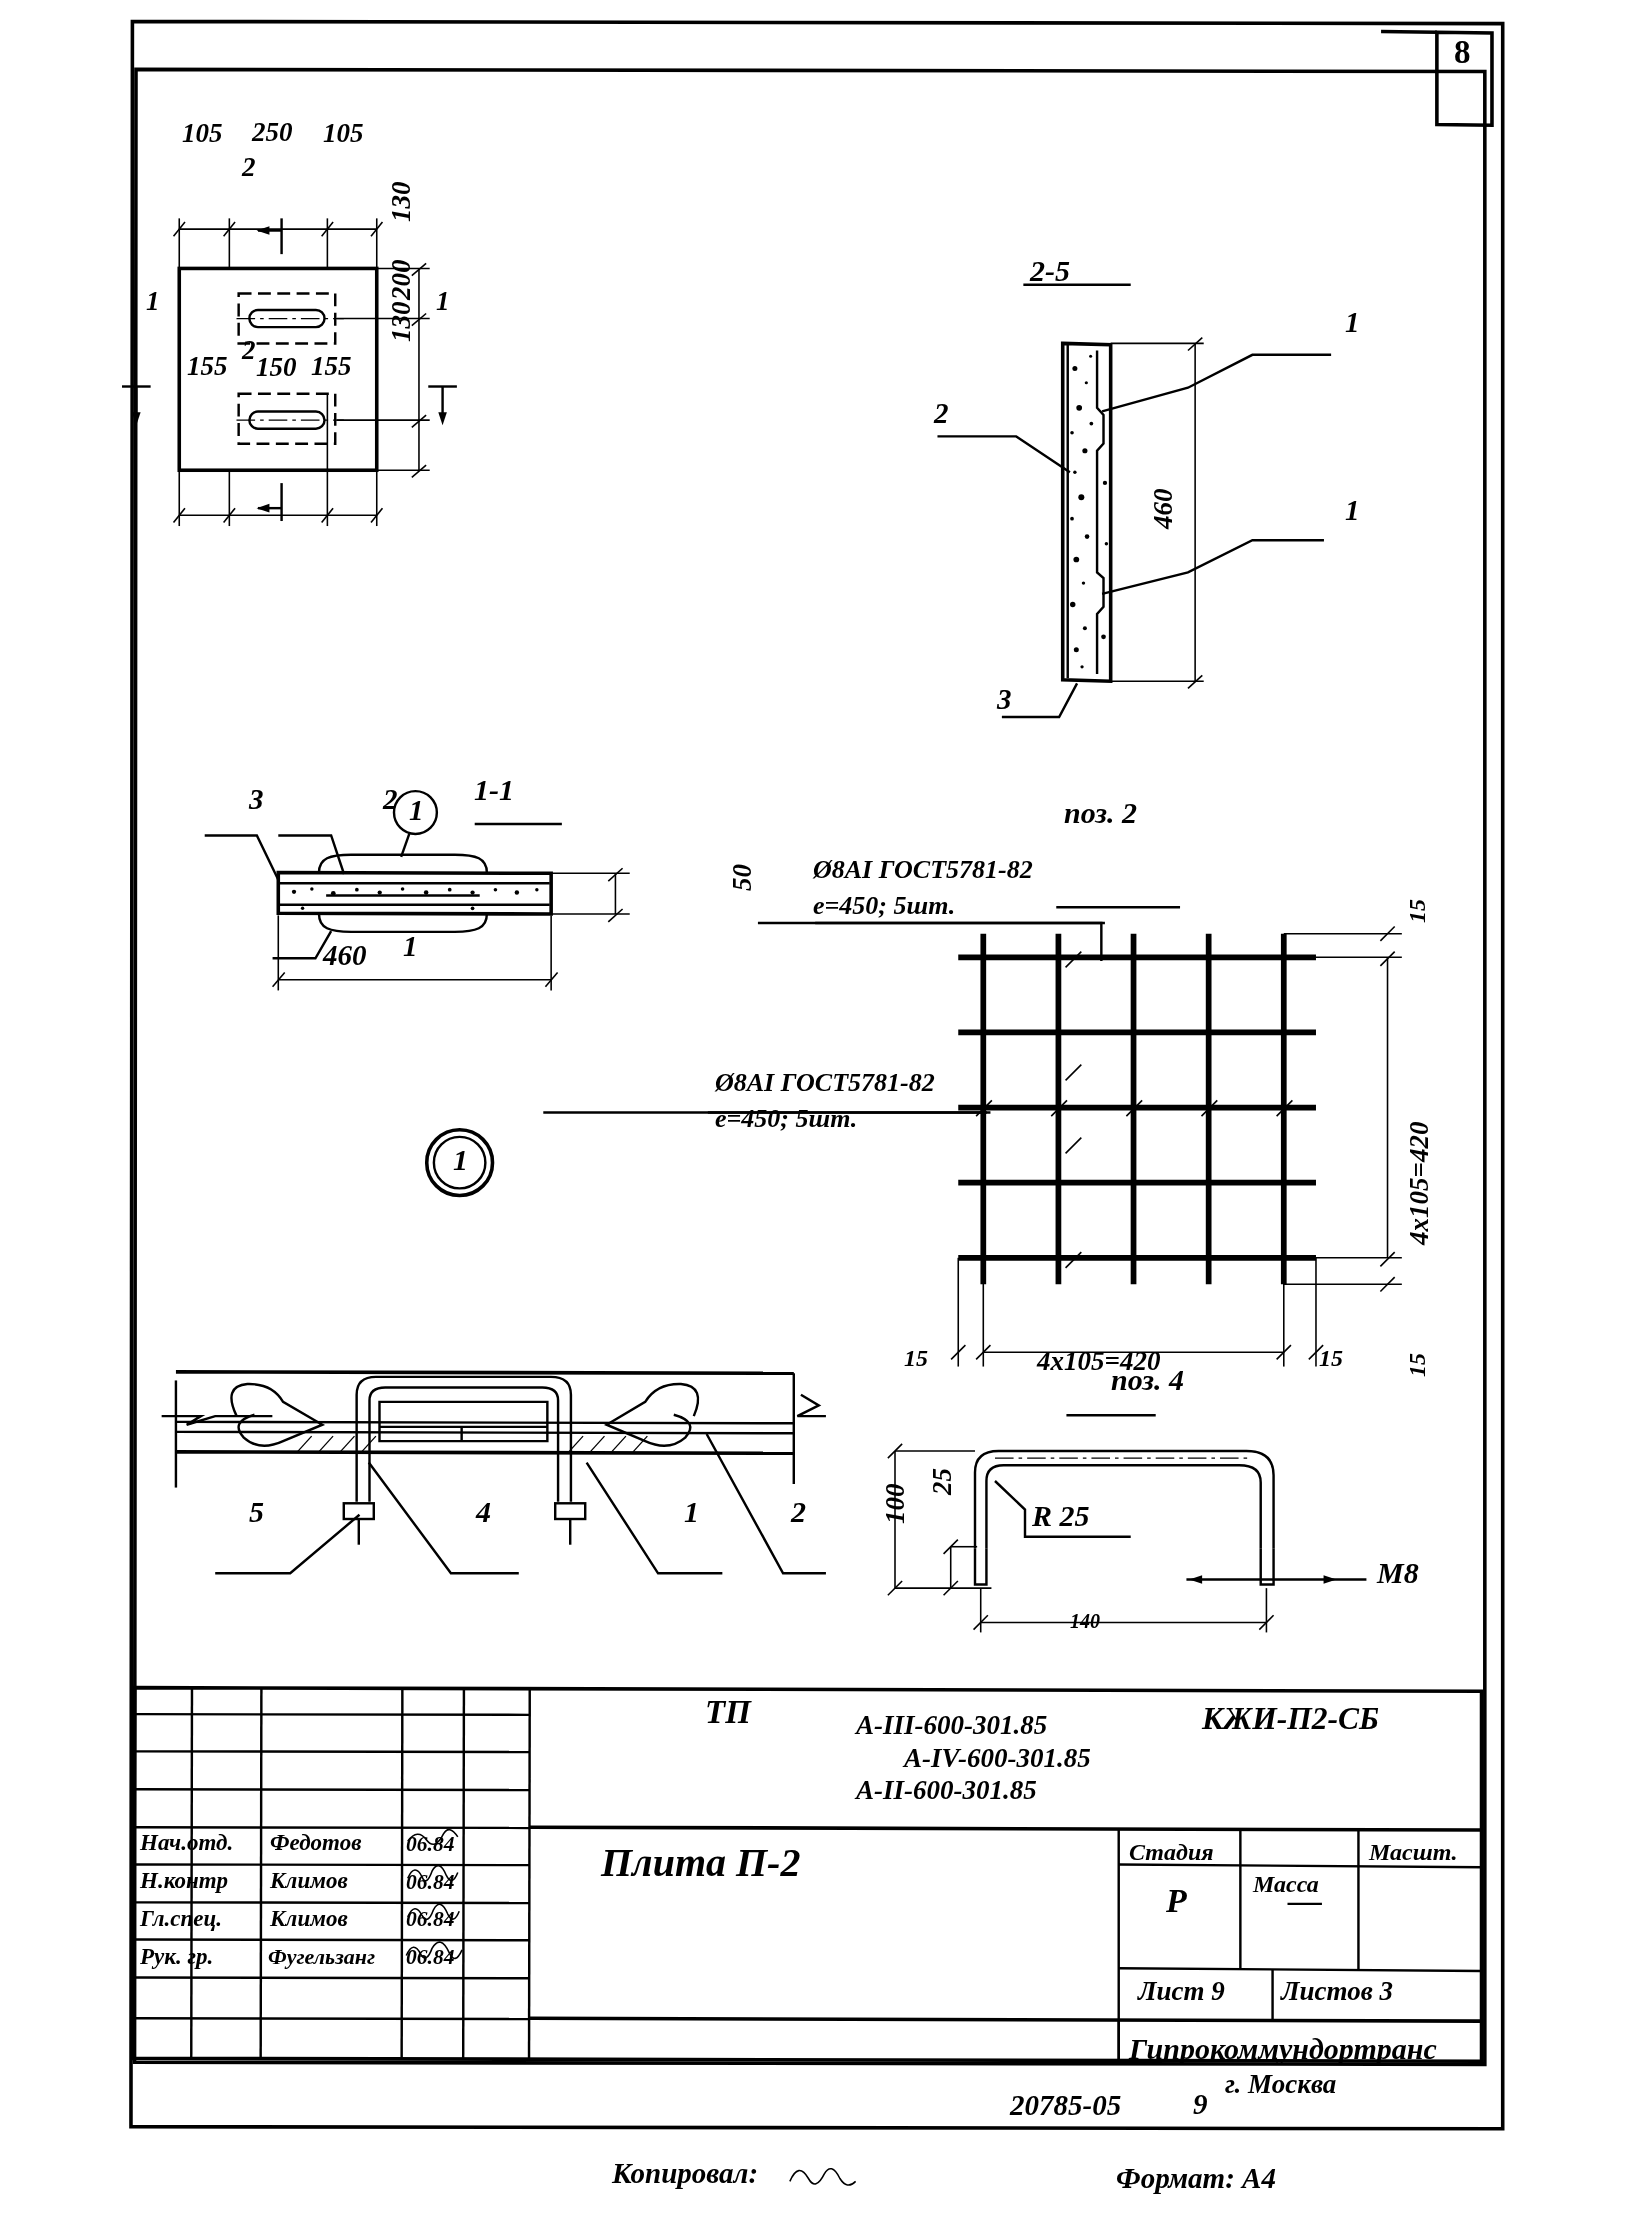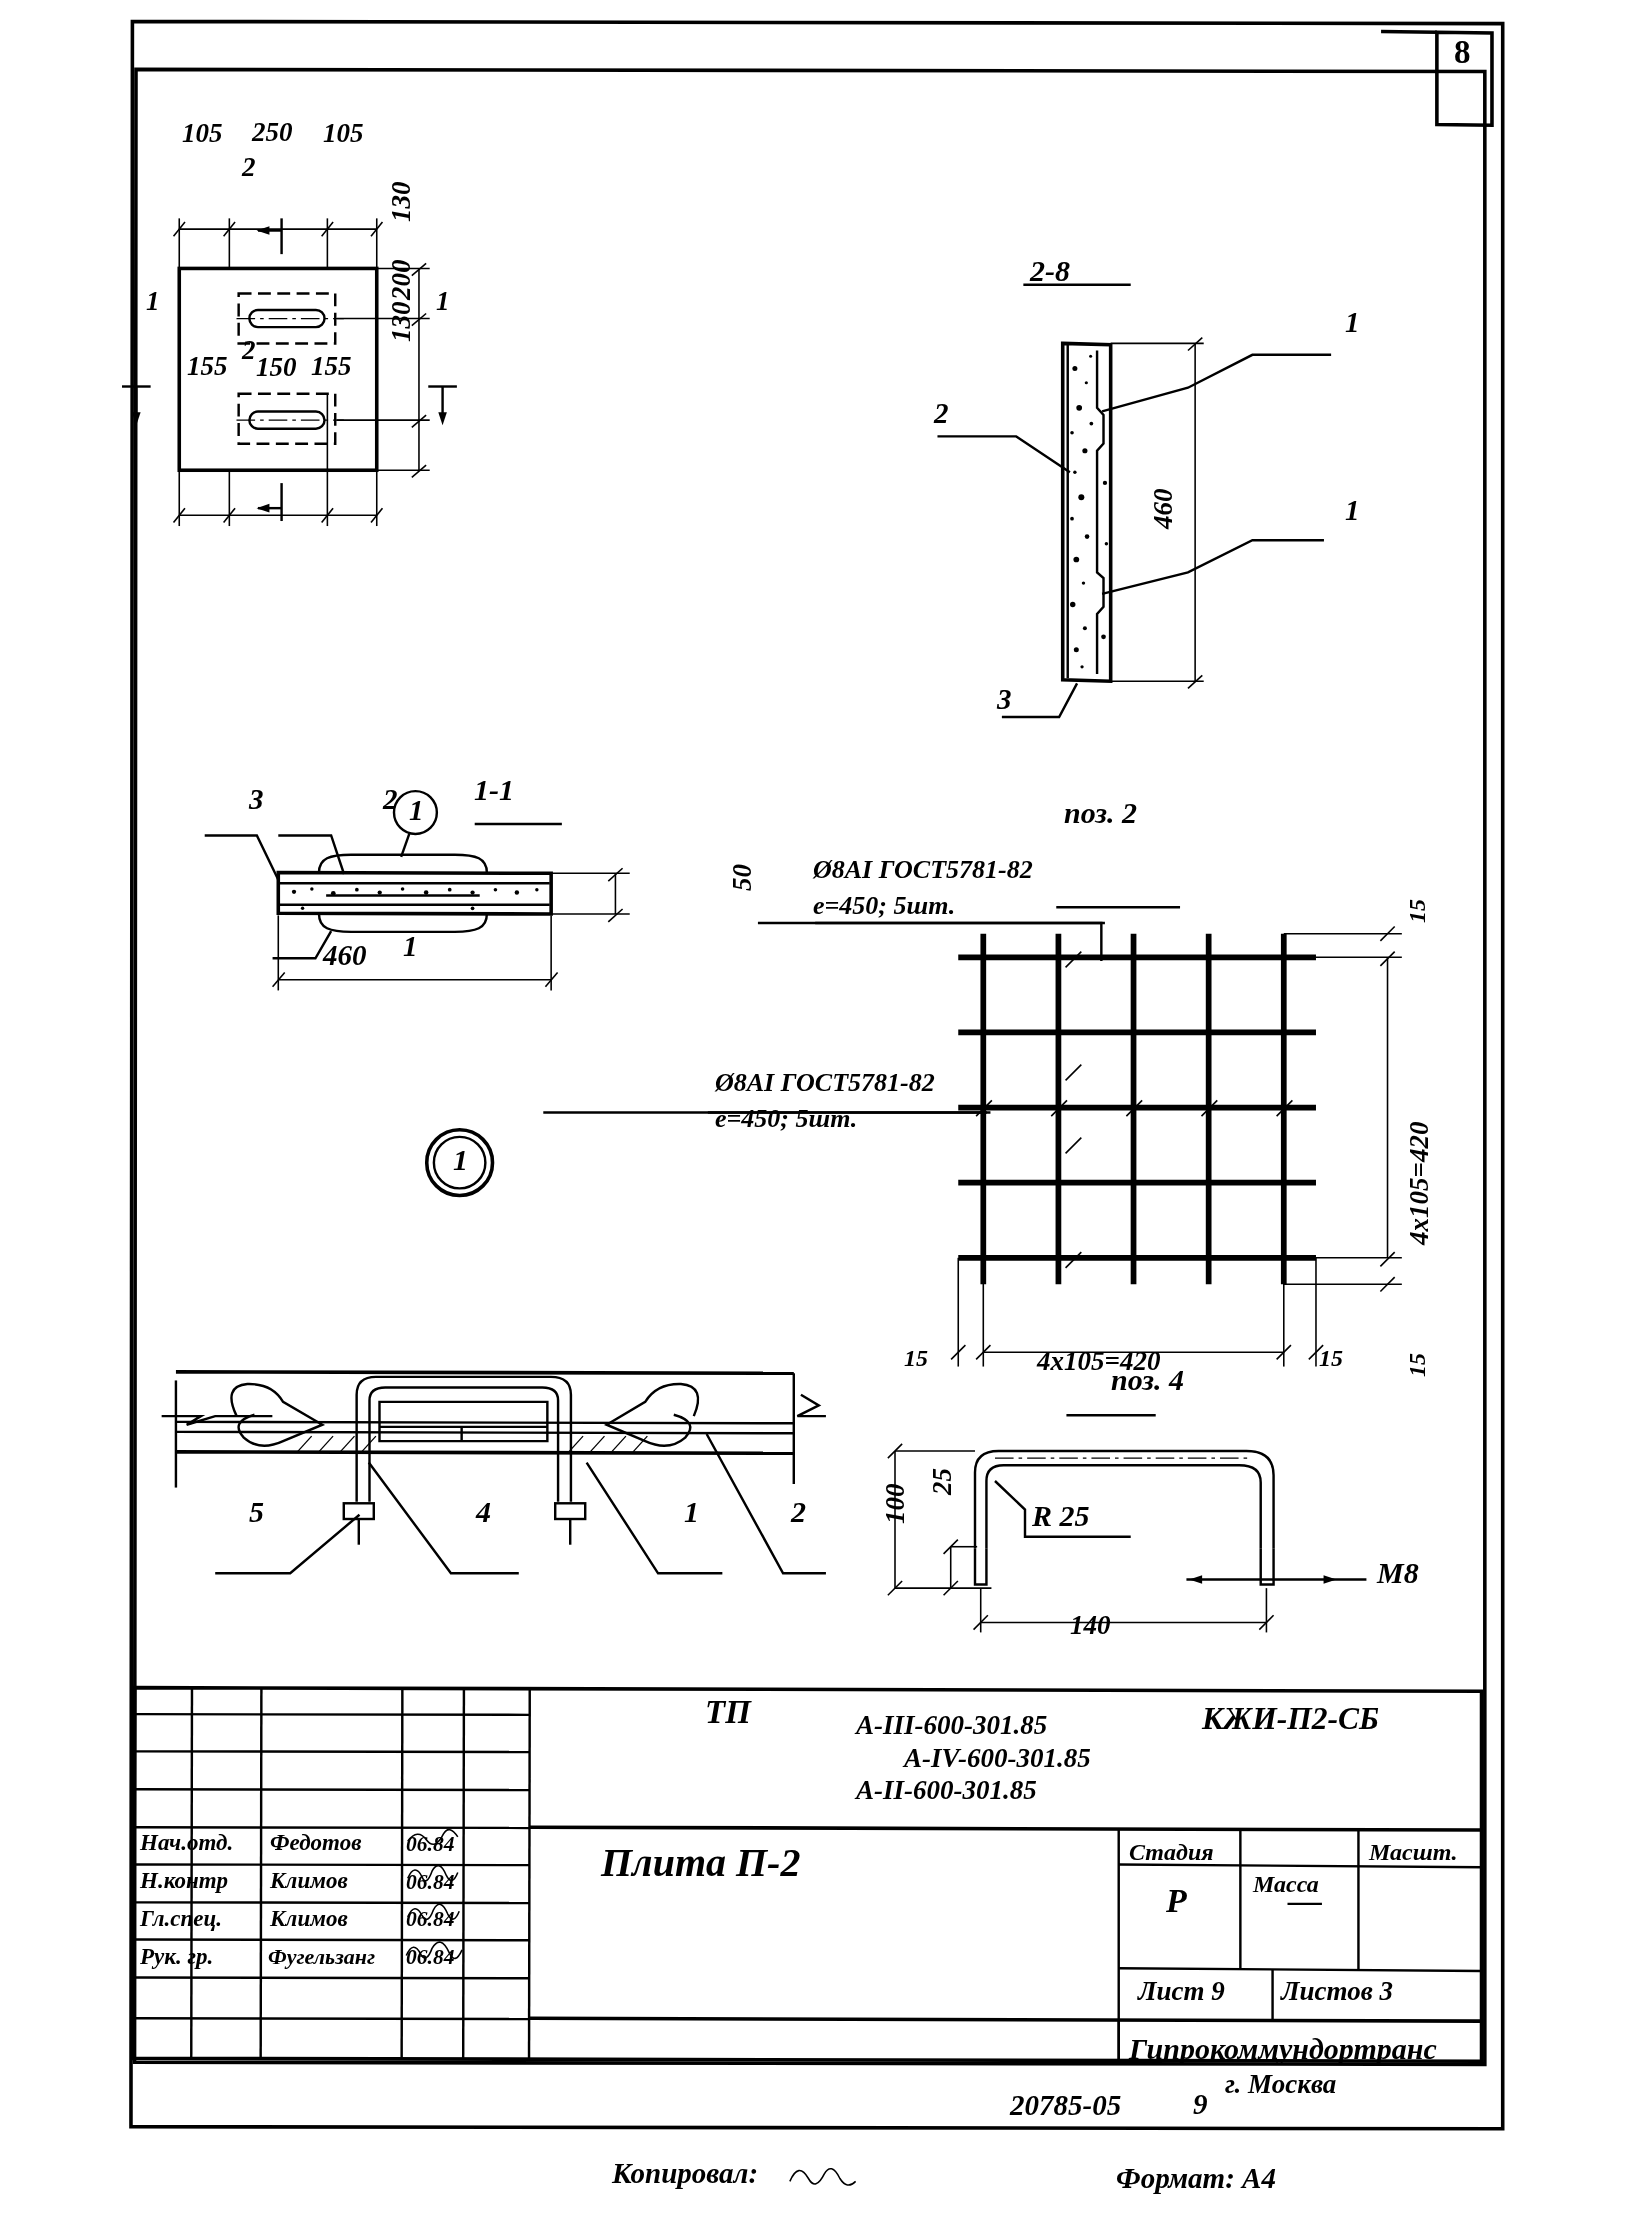--- a/index.html
+++ b/index.html
@@ -107,21 +107,21 @@
 
 <div class="lbl rot90" style="left:386px;top:222px;font-size:27px;">130</div>
 <div class="lbl rot90" style="left:386px;top:300px;font-size:27px;">200</div>
 <div class="lbl rot90" style="left:386px;top:342px;font-size:27px;">130</div>
 
 <div class="lbl" style="left:242px;top:152px;font-size:27px;">2</div>
 <div class="lbl" style="left:242px;top:335px;font-size:27px;">2</div>
 <div class="lbl" style="left:146px;top:286px;font-size:27px;">1</div>
 <div class="lbl" style="left:436px;top:286px;font-size:27px;">1</div>
 
-<div class="lbl" style="left:1030px;top:254px;font-size:30px;">2-8</div>
+<div class="lbl" style="left:1030px;top:254px;font-size:30px;">2-5</div>
 <svg width="501" height="501" style="left:916px;top:236px;" viewBox="0 0 700 700">
   <line class="ln med" x1="150" y1="68" x2="300" y2="68"></line>
 
   <path class="ln thick" d="M205,150 L272,152 L272,622 L205,620 Z"></path>
   <path class="ln med" d="M212,152 L212,618"></path>
   <path class="ln med" d="M253,160 L253,240 L262,250 L262,290 L253,300 L253,470 L262,478 L262,518 L253,528 L253,612"></path>
 
   <g fill="#000">
     <circle cx="222" cy="185" r="3.5"></circle>
       <circle cx="238" cy="205" r="2.2"></circle>
@@ -389,21 +389,21 @@
       <line x1="610" y1="348" x2="630" y2="328"></line>
   </g>
 
   <line class="ln med" x1="508" y1="278" x2="760" y2="278"></line>
   <path d="M530,272 L530,284 L512,278 Z" fill="#000"></path>
   <path d="M700,272 L700,284 L718,278 Z" fill="#000"></path>
 </svg>
 
 <div class="lbl rot90" style="left:880px;top:1524px;font-size:27px;">100</div>
 <div class="lbl rot90" style="left:927px;top:1495px;font-size:27px;">25</div>
-<div class="lbl" style="left:1070px;top:1610px;font-size:27px;">140</div>
+<div class="lbl" style="left:1070px;top:1610px;font-size:20px;">140</div>
 <div class="lbl" style="left:1032px;top:1499px;font-size:30px;">R 25</div>
 <div class="lbl" style="left:1377px;top:1556px;font-size:30px;">M8</div>
 
 <svg width="1374" height="444" style="left:129px;top:1646px;" viewBox="0 0 1920 620">
 
   <path class="ln thick" d="M8,58 L1890,63 L1890,580 L6,576 Z"></path>
 
   <g class="ln med">
     <line x1="8" y1="58" x2="6" y2="576"></line>
     <line x1="88" y1="58" x2="87" y2="576"></line>

